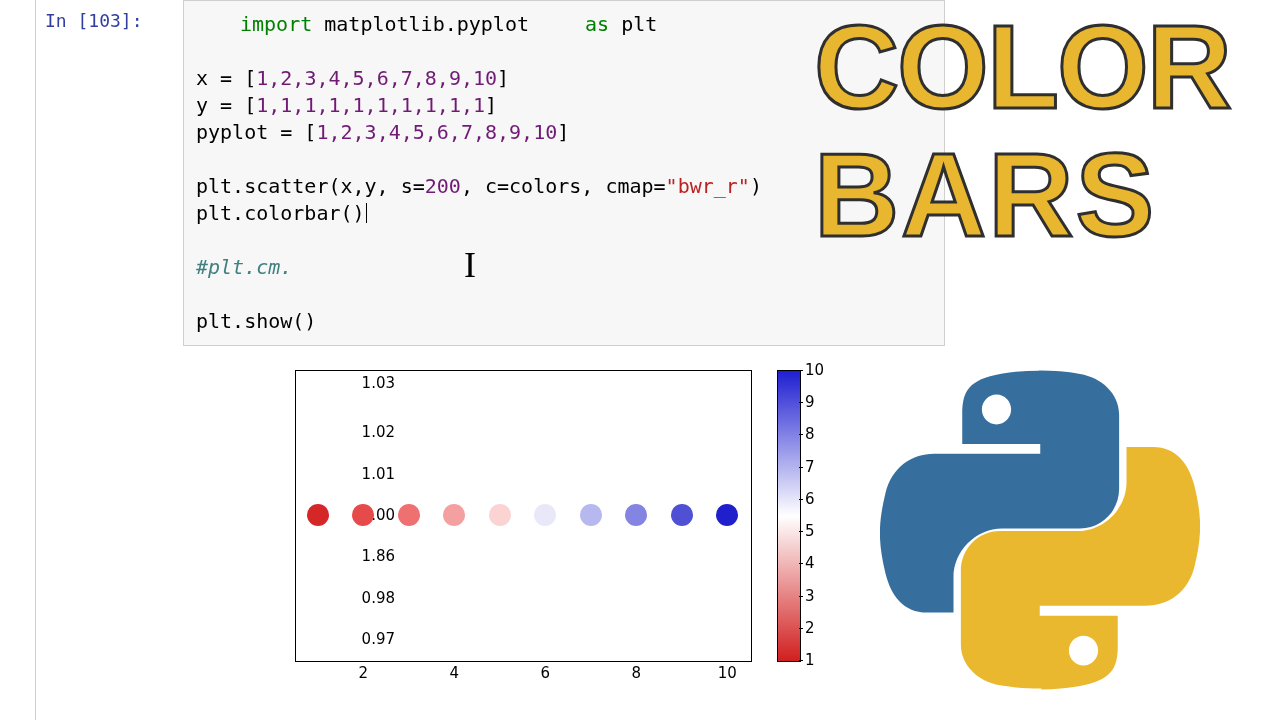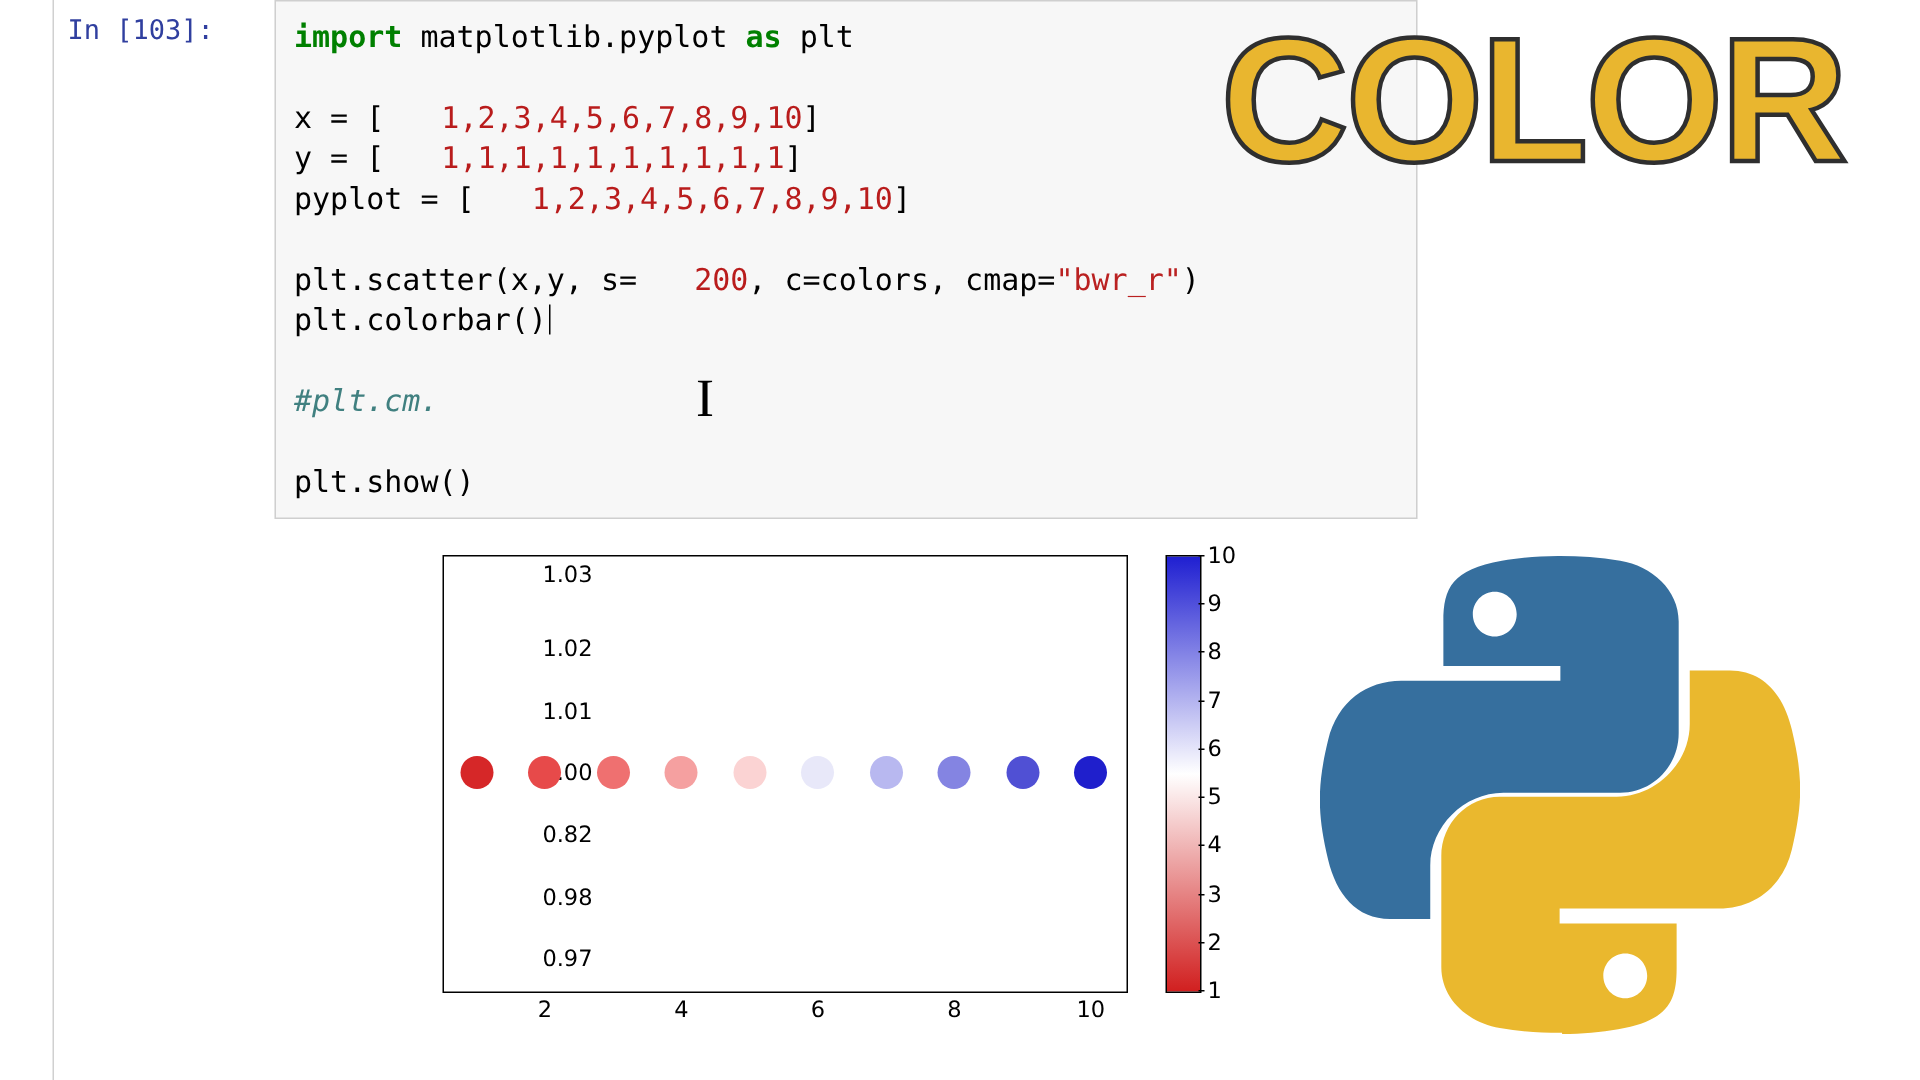--- a/index.html
+++ b/index.html
@@ -36,22 +36,22 @@
     background: #f7f7f7;
     border: 1px solid #cfcfcf;
     padding: 10px 12px;
     font-size: 20px;
     line-height: 1.35;
     font-family: "DejaVu Sans Mono", Menlo, Consolas, monospace;
     white-space: pre;
     color: #000;
     position: relative;
   }
-  .kw-green { color: #008000; font-weight: bold; }
-  .num { color: #b91c1c; margin-left: 38px; }
+  .kw-green { color: #008000; font-weight: normal; margin-left: 44px; }
+  .num { color: #701a75; }
   .str { color: #BA2121; }
   .comment { color: #408080; font-style: italic; }
   .text-cursor-icon {
     position: absolute;
     font-size: 36px;
     color: #000;
     font-family: serif;
     left: 280px;
     top: 240px;
     pointer-events: none;
@@ -175,21 +175,21 @@
 
 <span>plt.show()</span><span class="text-cursor-icon">I</span></div>
   </div>
 
   <div class="output-area">
     <div class="plot-box"></div>
     <div class="colorbar" id="colorbar" style="background: linear-gradient(to top, rgb(209, 31, 31) 0%, rgb(255, 255, 255) 50%, rgb(31, 31, 209) 100%);"></div>
     <div id="plot-content">
         <div class="ytick" style="top: 275.286px;">0.97</div>
         <div class="ytick" style="top: 233.857px;">0.98</div>
-        <div class="ytick" style="top: 192.429px;">0.82</div>
+        <div class="ytick" style="top: 192.429px;">1.86</div>
         <div class="ytick" style="top: 151px;">1.00</div>
         <div class="ytick" style="top: 109.571px; margin-left: 30px;">1.01</div>
         <div class="ytick" style="top: 68.1429px;">1.02</div>
         <div class="ytick" style="top: 19px;">1.03</div>
         <div class="xtick" style="left: 146.25px;">2</div>
         <div class="xtick" style="left: 237.25px;">4</div>
         <div class="xtick" style="left: 328.25px;">6</div>
         <div class="xtick" style="left: 419.25px;">8</div>
         <div class="xtick" style="left: 510.25px;">10</div>
         <div class="dot" style="left: 100.75px; top: 151px; background: rgb(214, 39, 40);"></div>
@@ -221,20 +221,21 @@
         <div class="cb-tick" style="top: 38.2222px;">9</div>
         <div style="position: absolute; left: 582px; top: 38.2222px; width: 4px; height: 1px; background: rgb(0, 0, 0);"></div>
         <div class="cb-tick" style="top: 6px;">10</div>
         <div style="position: absolute; left: 582px; top: 6px; width: 4px; height: 1px; background: rgb(0, 0, 0);"></div>
       </div>
   </div>
 </div>
 
 <div class="title-overlay">
   <div class="line1">COLOR</div>
+  <div class="line2">BARS</div>
 </div>
 
 <div class="python-logo">
   <svg viewBox="0 0 256 255" width="320" height="320">
     <path d="M126.9 0c-10.7.05-20.9.97-29.9 2.56-26.4 4.66-31.2 14.4-31.2 32.4v23.7h62.4v7.93H43.3c-18.1 0-34 10.9-39 31.7-5.72 23.8-5.97 38.7 0 63.6 4.42 18.5 15 31.7 33.1 31.7h21.4v-28.5c0-20.6 17.8-38.8 39-38.8h62.3c17.4 0 31.2-14.3 31.2-31.7V35c0-16.9-14.3-29.6-31.2-32.4C149 .62 137.6-.05 126.9 0zM93.2 19.1c6.47 0 11.7 5.37 11.7 12 0 6.58-5.27 11.9-11.7 11.9-6.49 0-11.7-5.32-11.7-11.9 0-6.6 5.26-12 11.7-12z" fill="#366f9e"></path>
     <path d="M129.1 255c10.7-.05 20.9-.97 29.9-2.55 26.4-4.67 31.2-14.4 31.2-32.4V196h-62.4v-7.93h84.9c18.2 0 34-10.9 39-31.7 5.72-23.8 5.97-38.7 0-63.6-4.42-18.5-15-31.7-33.1-31.7h-21.4v28.5c0 20.6-17.8 38.8-39 38.8H95.9c-17.4 0-31.2 14.3-31.2 31.7v59.3c0 16.9 14.3 29.6 31.2 32.4 11.1 1.94 22.5 2.61 33.2 2.56zm33.7-19.1c-6.47 0-11.7-5.37-11.7-12 0-6.58 5.27-11.9 11.7-11.9 6.49 0 11.7 5.32 11.7 11.9 0 6.6-5.26 12-11.7 12z" fill="#eab82e"></path>
   </svg>
 </div>
 
 </body></html>

